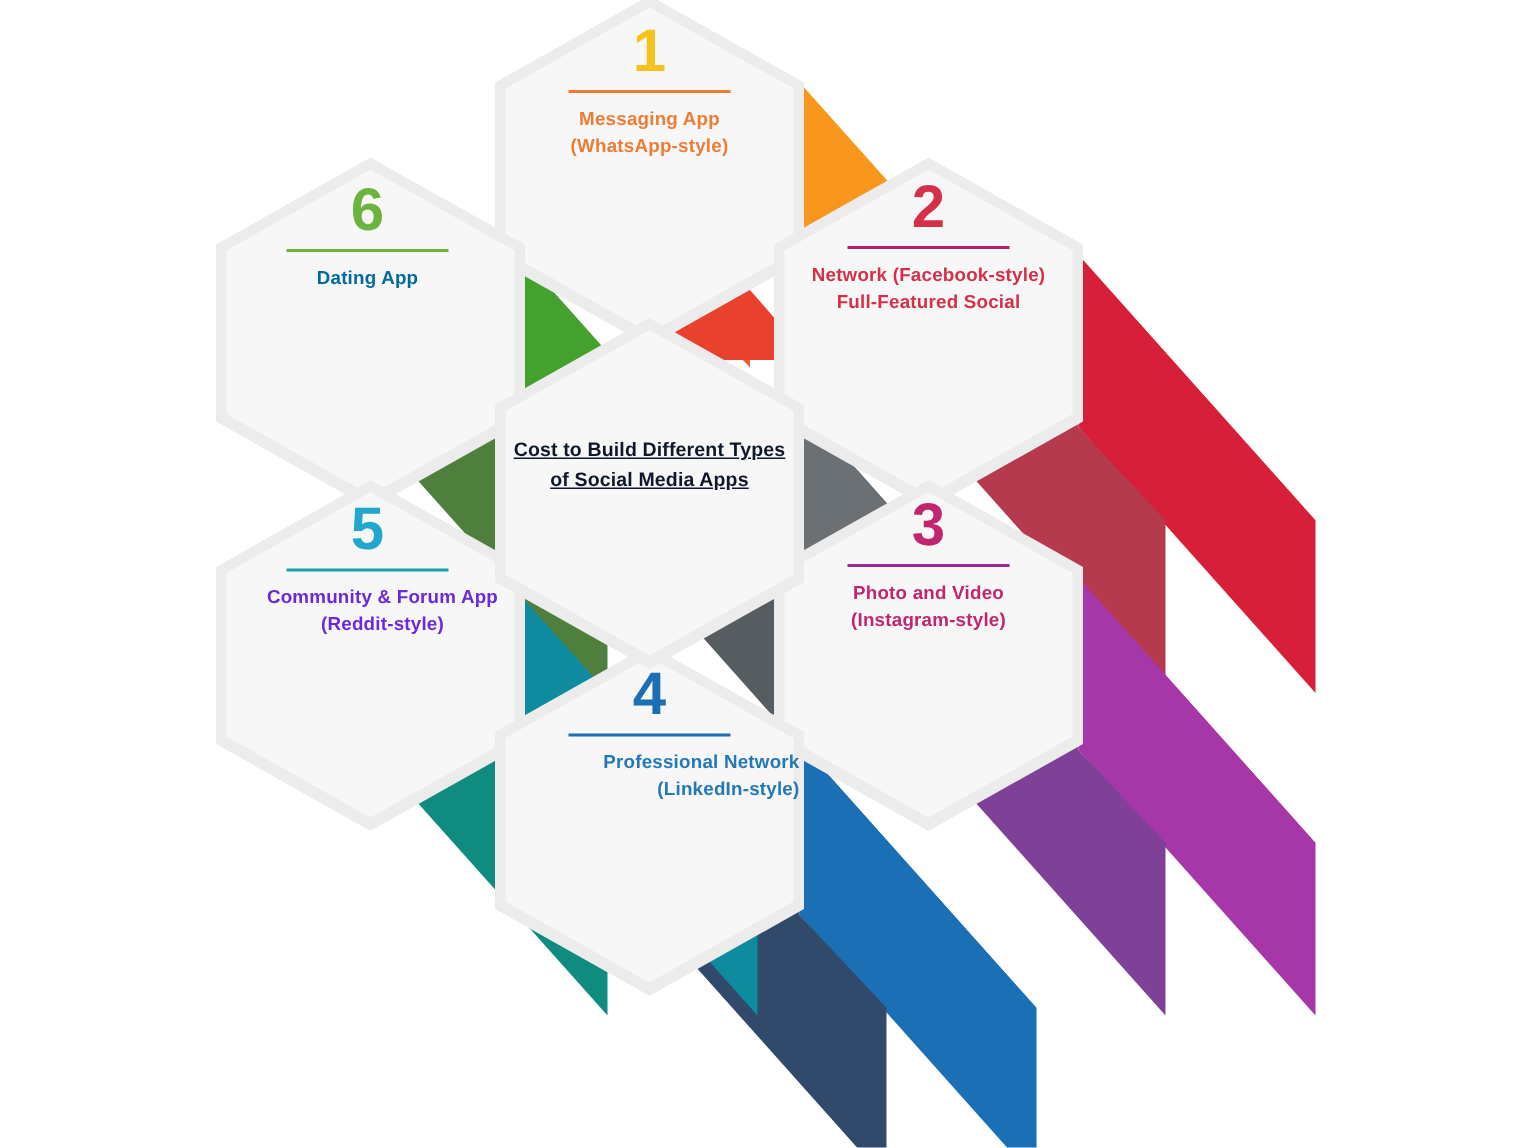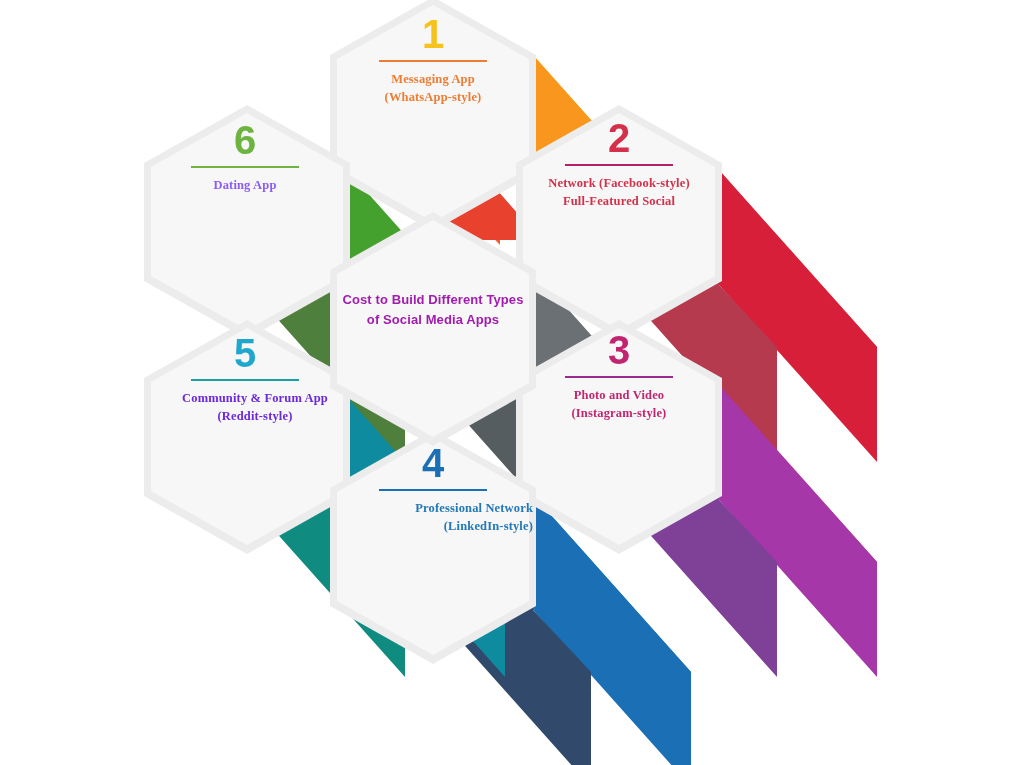--- a/index.html
+++ b/index.html
@@ -28,21 +28,20 @@
     margin:0 0 6px 0;
   }
   .hexlabel .rule{
     width:108px;height:2px;margin:0 auto 9px auto;
   }
   .hexlabel .cap{
     font-size:12.5px;
     font-weight:700;
     line-height:1.42;
     letter-spacing:.15px;
-    font-family:Liberation Serif, serif;
   }
   .centerlabel{
     position:absolute;
     width:206px;
     text-align:center;
     font-size:13px;
     font-weight:700;
     line-height:1.52;
     color:#1b1f2a;
     letter-spacing:.1px;
@@ -182,23 +181,23 @@
     <div class="rule" style="background: rgb(23, 162, 168);"></div>
     <div class="cap" style="color: #6d28d9; padding-left: 20px;">
       <div>Community &amp; Forum App</div>
       <div>(Reddit-style)</div>
     </div>
   </div>
 
   <div class="hexlabel" style="left:145px; top:120px;">
     <div class="num" style="color: rgb(108, 179, 63);">6</div>
     <div class="rule" style="background: rgb(108, 179, 63);"></div>
-    <div class="cap" style="color: #8b5cf6;">
+    <div class="cap" style="color: #0369a1;">
       <div>Dating App</div>
     </div>
   </div>
 
-  <div class="centerlabel" style="left: 330px; top: 290px; color: #a21caf;">
+  <div class="centerlabel" style="left: 330px; top: 290px; color: #0f172a; text-decoration: underline;">
     <div>Cost to Build Different Types</div>
     <div>of Social Media Apps</div>
   </div>
 
 </div>
 
 </body></html>

